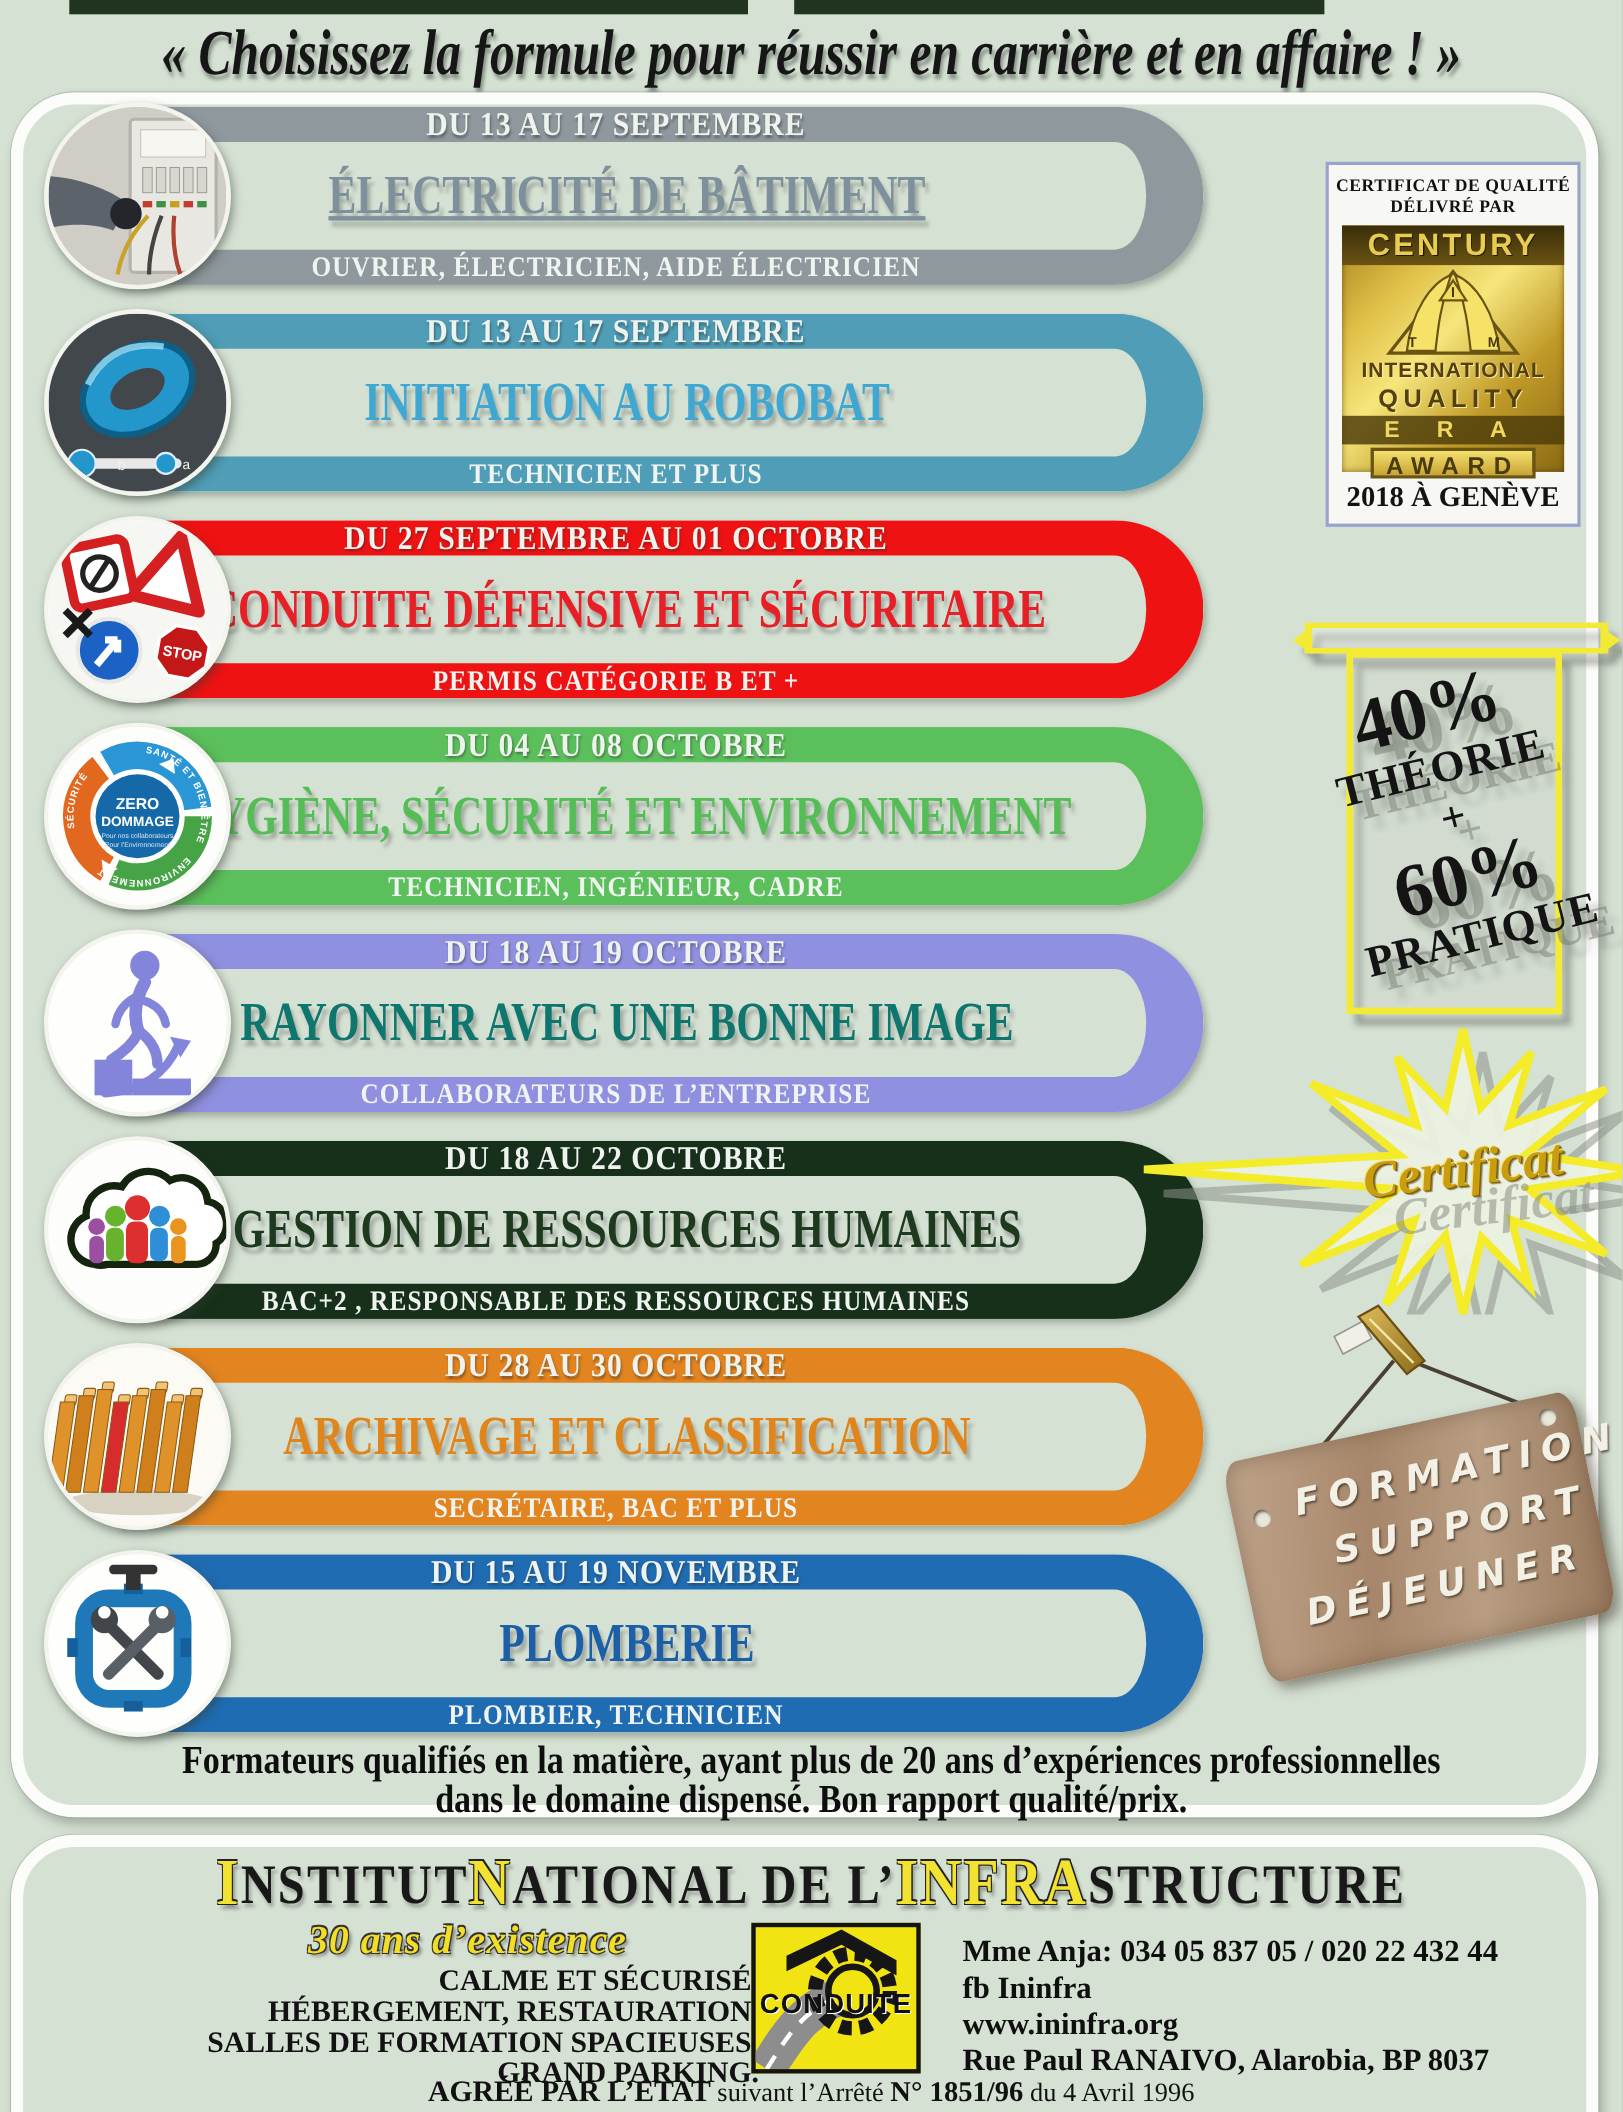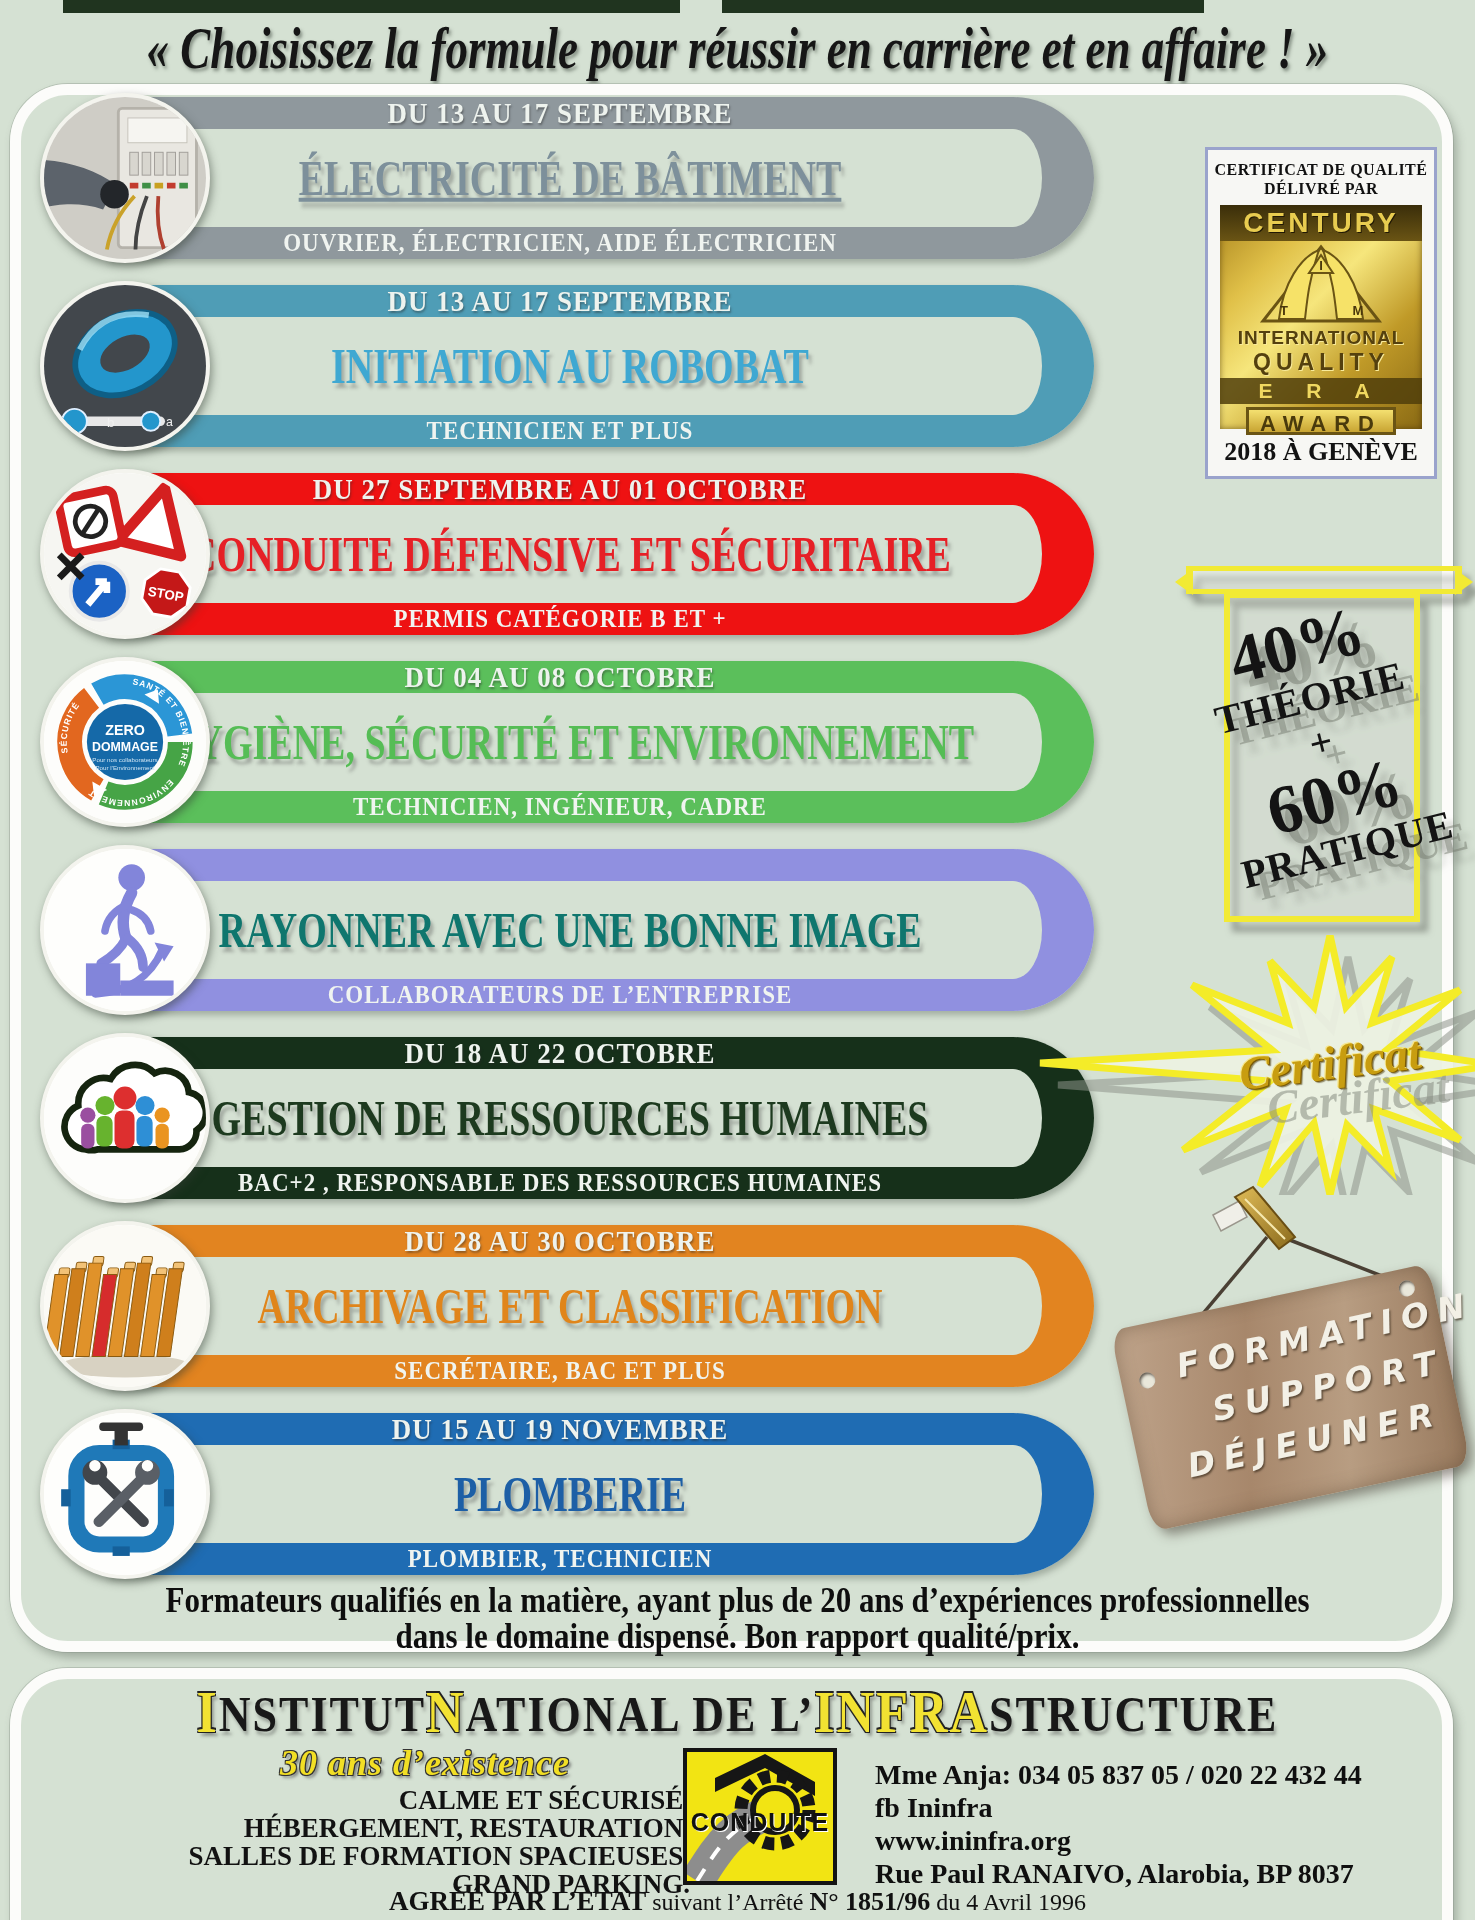--- a/index.html
+++ b/index.html
@@ -247,20 +247,21 @@
    <text x="85" y="94" text-anchor="middle" font-size="13" font-weight="bold" fill="#fff" font-family="Liberation Sans">DOMMAGE</text>
    <text x="85" y="106" text-anchor="middle" font-size="6.5" fill="#cfe4f2" font-family="Liberation Sans">Pour nos collaborateurs</text>
    <text x="85" y="114" text-anchor="middle" font-size="6.5" fill="#cfe4f2" font-family="Liberation Sans">Pour l’Environnement</text>
    <polygon points="85,20 94,32 76,32" fill="#fff" transform="rotate(32 85 85)"></polygon>
    <polygon points="85,20 94,32 76,32" fill="#fff" transform="rotate(210 85 85)"></polygon>
           </svg>
         </div>
     </div>
       <div class="course" style="top: 849px;">
       <div class="pill" style="border-color: rgb(144, 144, 224);"></div>
+      <div class="date"><span>DU 18 AU 19 OCTOBRE</span></div>
       <div class="title" style="color: #0f766e;">
           <span>RAYONNER AVEC UNE BONNE IMAGE</span>
         </div>
       <div class="audience"><span>COLLABORATEURS DE L’ENTREPRISE</span></div>
       <div class="photo">
           <svg viewBox="0 0 170 170">
    <rect width="170" height="170" fill="#fefefc"></rect>
    <g stroke="#8285da" fill="none" stroke-linecap="round">
      <circle cx="92" cy="30" r="14" fill="#8285da" stroke="none"></circle>
      <path d="M92,46 C84,60 80,76 86,94" stroke-width="12"></path>

